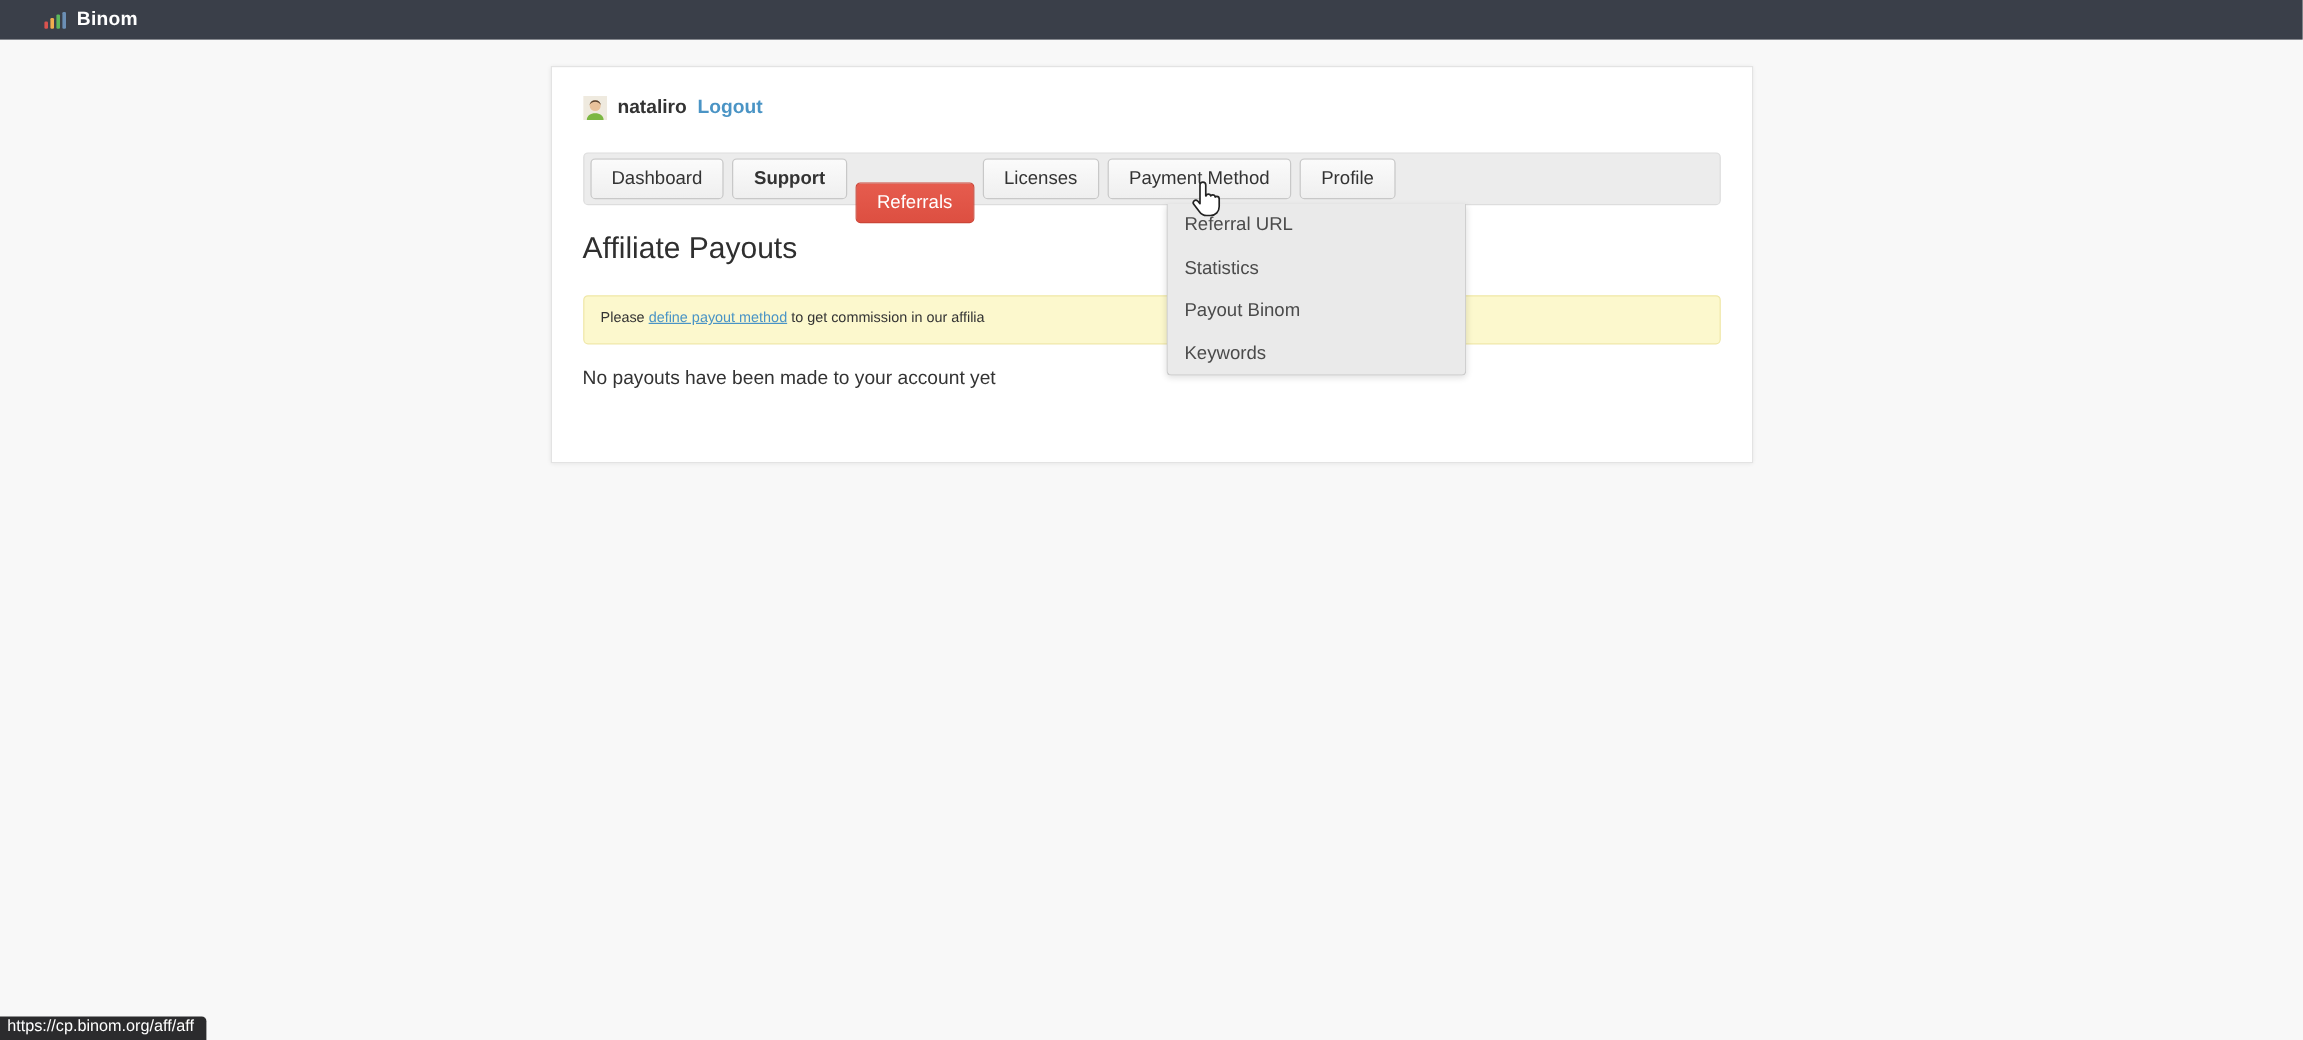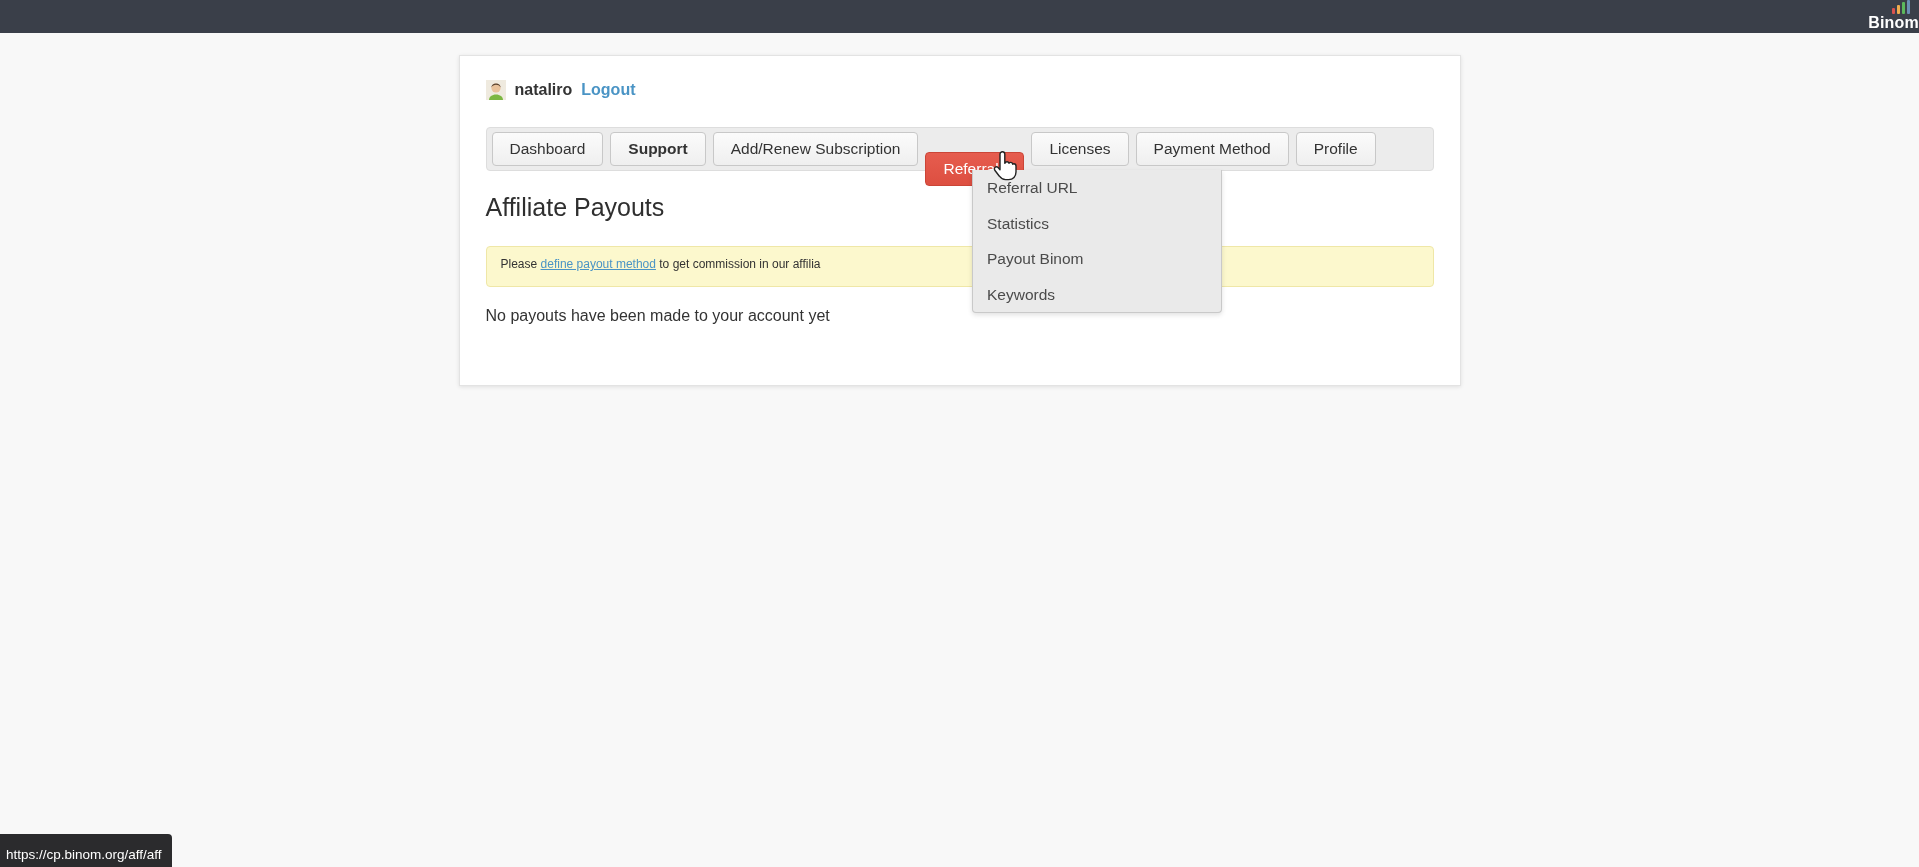--- a/index.html
+++ b/index.html
@@ -10,23 +10,22 @@
     color: #333;
     position: relative;
     overflow: hidden;
   }
 
   
   .topbar {
     height: 33px;
     background: #3a3f49;
     display: flex;
-    align-items: flex-end;
+    align-items: center;
     padding-left: 37px;
-    flex-direction: column;
   }
   .logo-icon { display: flex; align-items: flex-end; gap: 2px; height: 14px; margin-right: 9px; }
   .logo-icon i { display: block; width: 3px; border-radius: 1px; }
   .logo-icon i:nth-child(1){ height: 6px;  background: #d9534f; }
   .logo-icon i:nth-child(2){ height: 9px;  background: #f0ad4e; }
   .logo-icon i:nth-child(3){ height: 12px; background: #5cb85c; }
   .logo-icon i:nth-child(4){ height: 14px; background: #6b8fb5; }
   .brand { color: #ffffff; font-size: 16px; font-weight: 600; letter-spacing: .2px; }
 
   
@@ -130,21 +129,21 @@
   
   .cursor { position: absolute; left: 988px; top: 150px; z-index: 100; pointer-events: none; }
 
   
   .status-tooltip {
     position: absolute;
     left: 0; bottom: 0;
     background: #2b2b2d;
     color: #ffffff;
     font-size: 13.5px;
-    padding: 13px 10px 5px 6px;
+    padding: 0 10px 5px 6px;
     border-top-right-radius: 4px;
     z-index: 60;
     white-space: nowrap;
   }
 </style>
 </head>
 <body>
 
 <div class="topbar">
   <span class="logo-icon">
@@ -165,21 +164,20 @@
       <path d="M5.2 7.5 a4.9 4.9 0 0 1 9.6 0 c-1.4-2.2-3-2.8-4.8-2.8 s-3.6.8-4.8 2.8z" fill="#5a4330"></path>
       <path d="M3 20 c0-3.4 3.1-5.6 7-5.6 s7 2.2 7 5.6z" fill="#7cb742"></path>
     </svg>
     <span class="user-name">nataliro</span>
     <a class="logout-link">Logout</a>
   </div>
 
   <div class="navbar">
     <button class="nav-btn">Dashboard</button>
     <button class="nav-btn bold">Support</button>
-    <button class="nav-btn">Add/Renew Subscription</button>
     <button class="nav-btn active">Referrals</button>
     <button class="nav-btn">Licenses</button>
     <button class="nav-btn">Payment Method</button>
     <button class="nav-btn">Profile</button>
   </div>
 
   <h1 class="page-title">Affiliate Payouts</h1>
 
   <div class="notice">
     <span>Please </span><a>define payout method</a><span> to get commission in our affilia</span>

